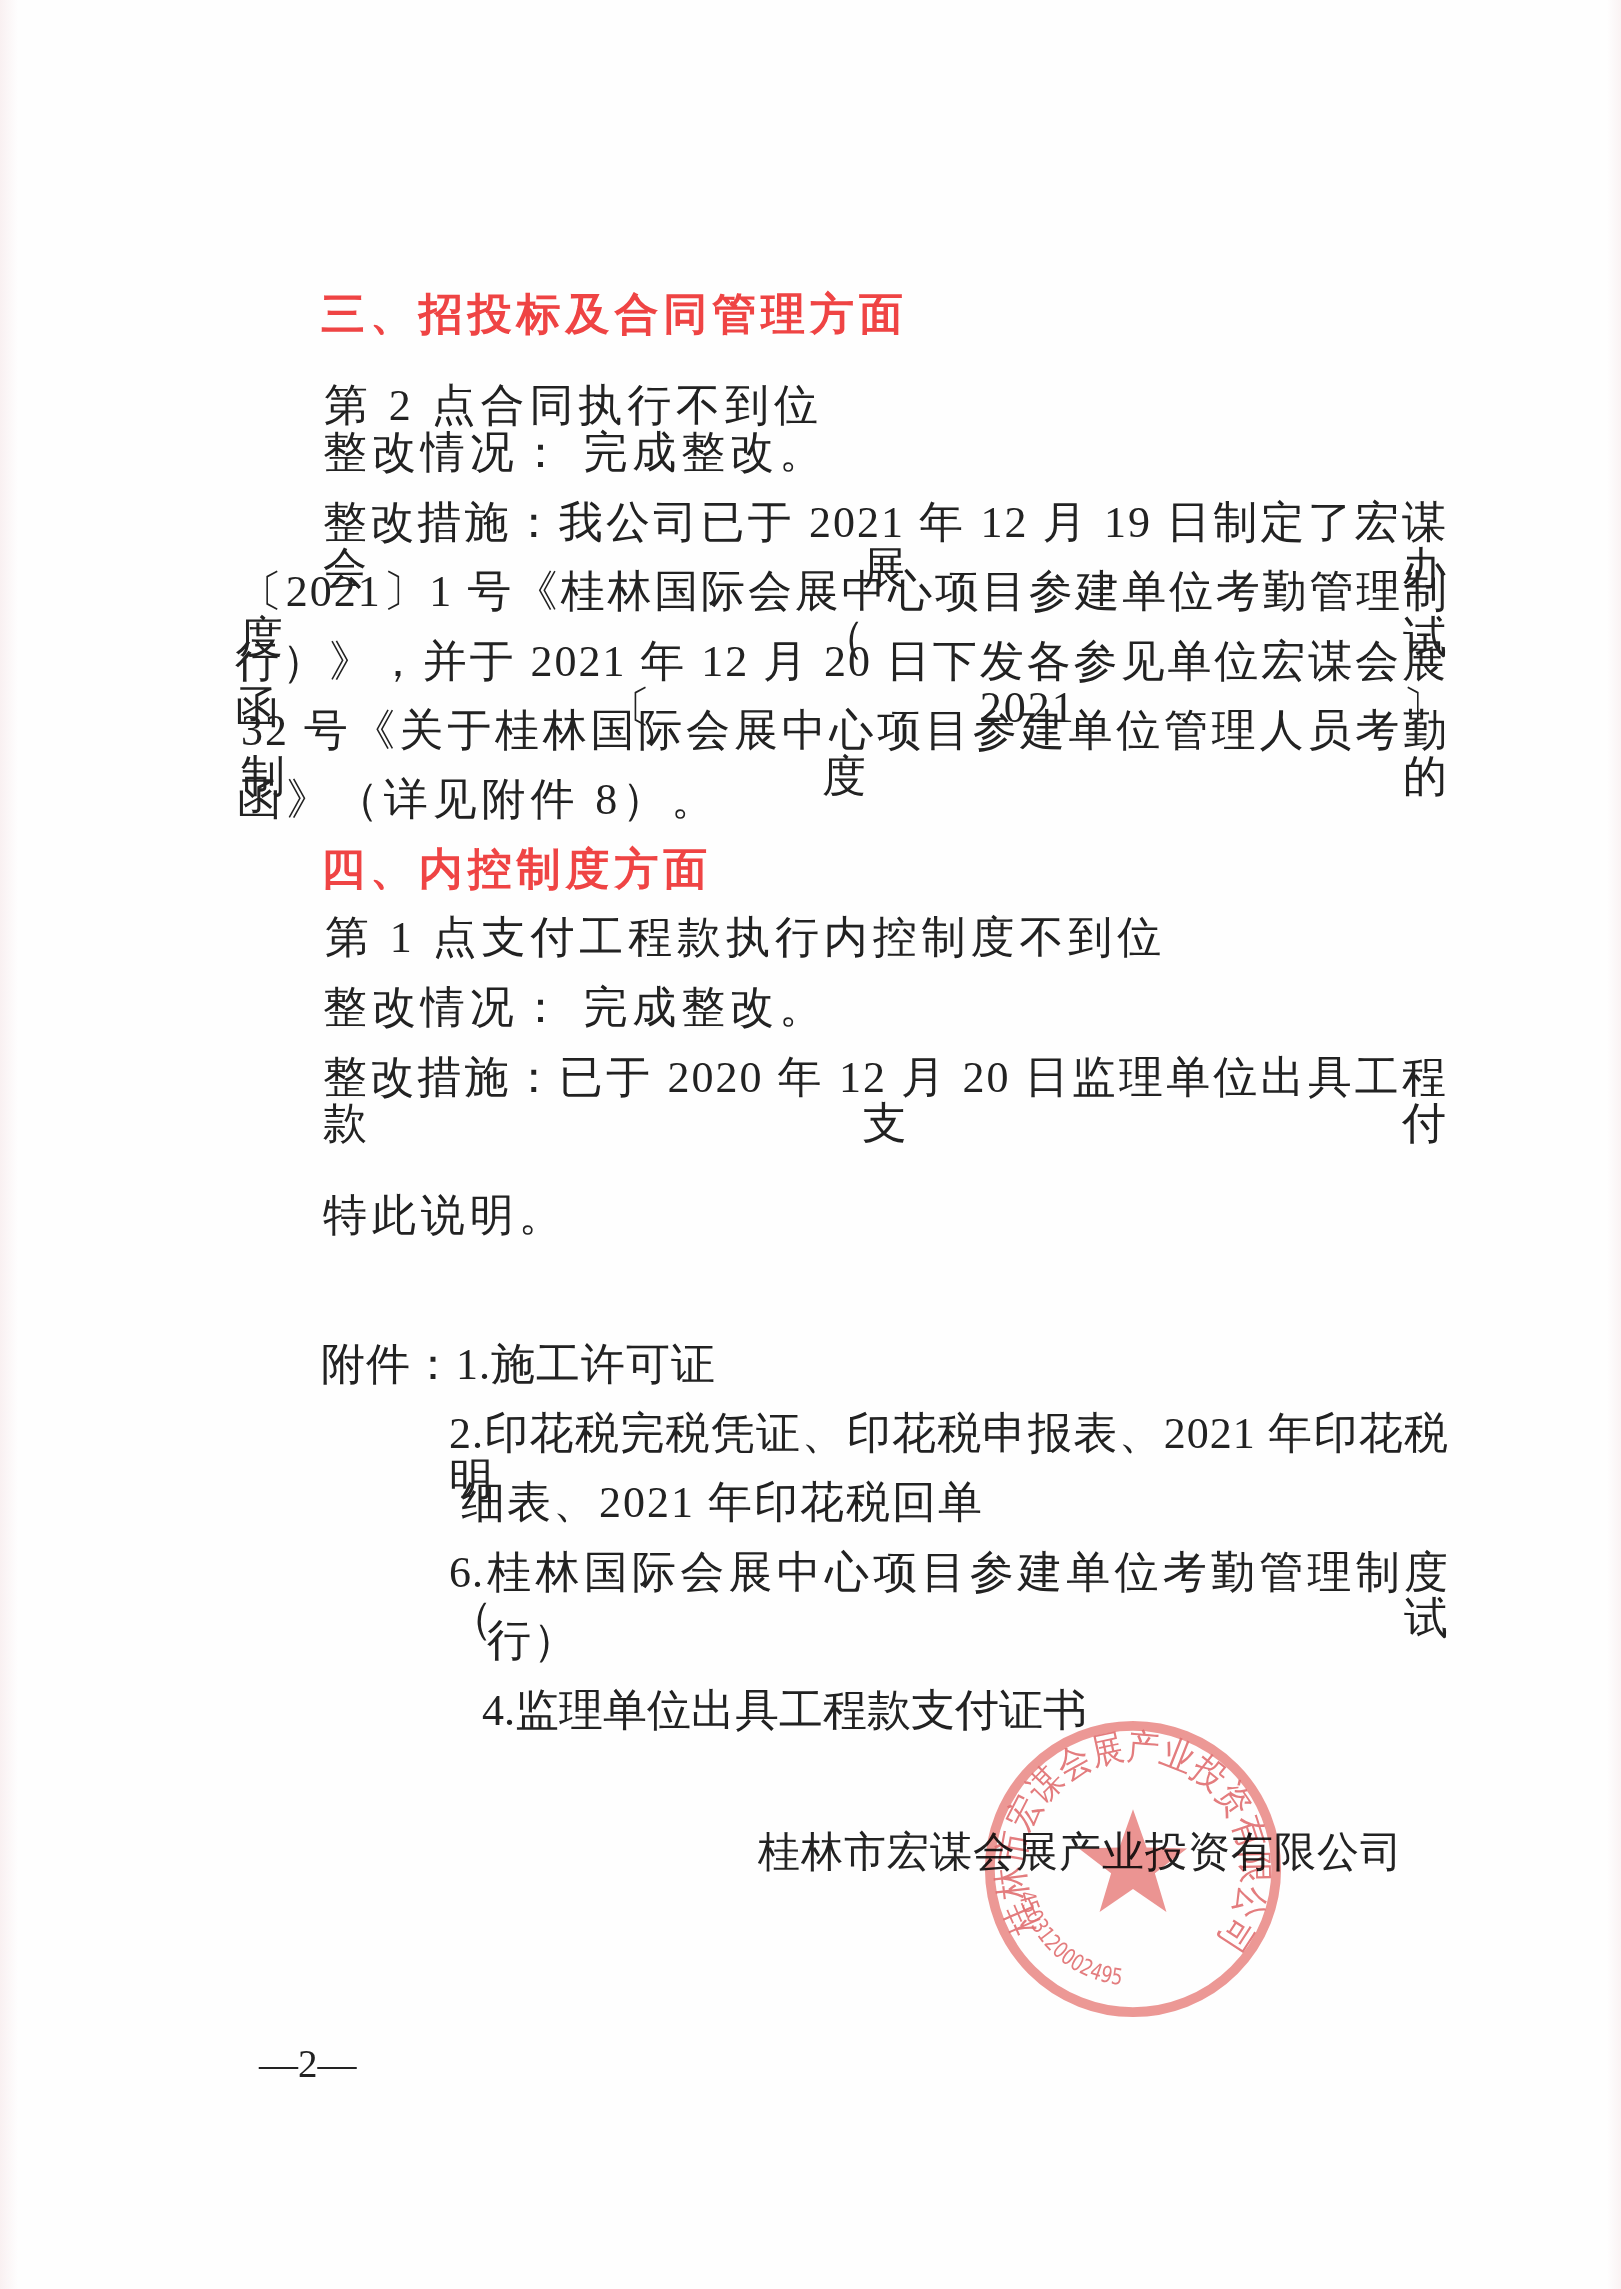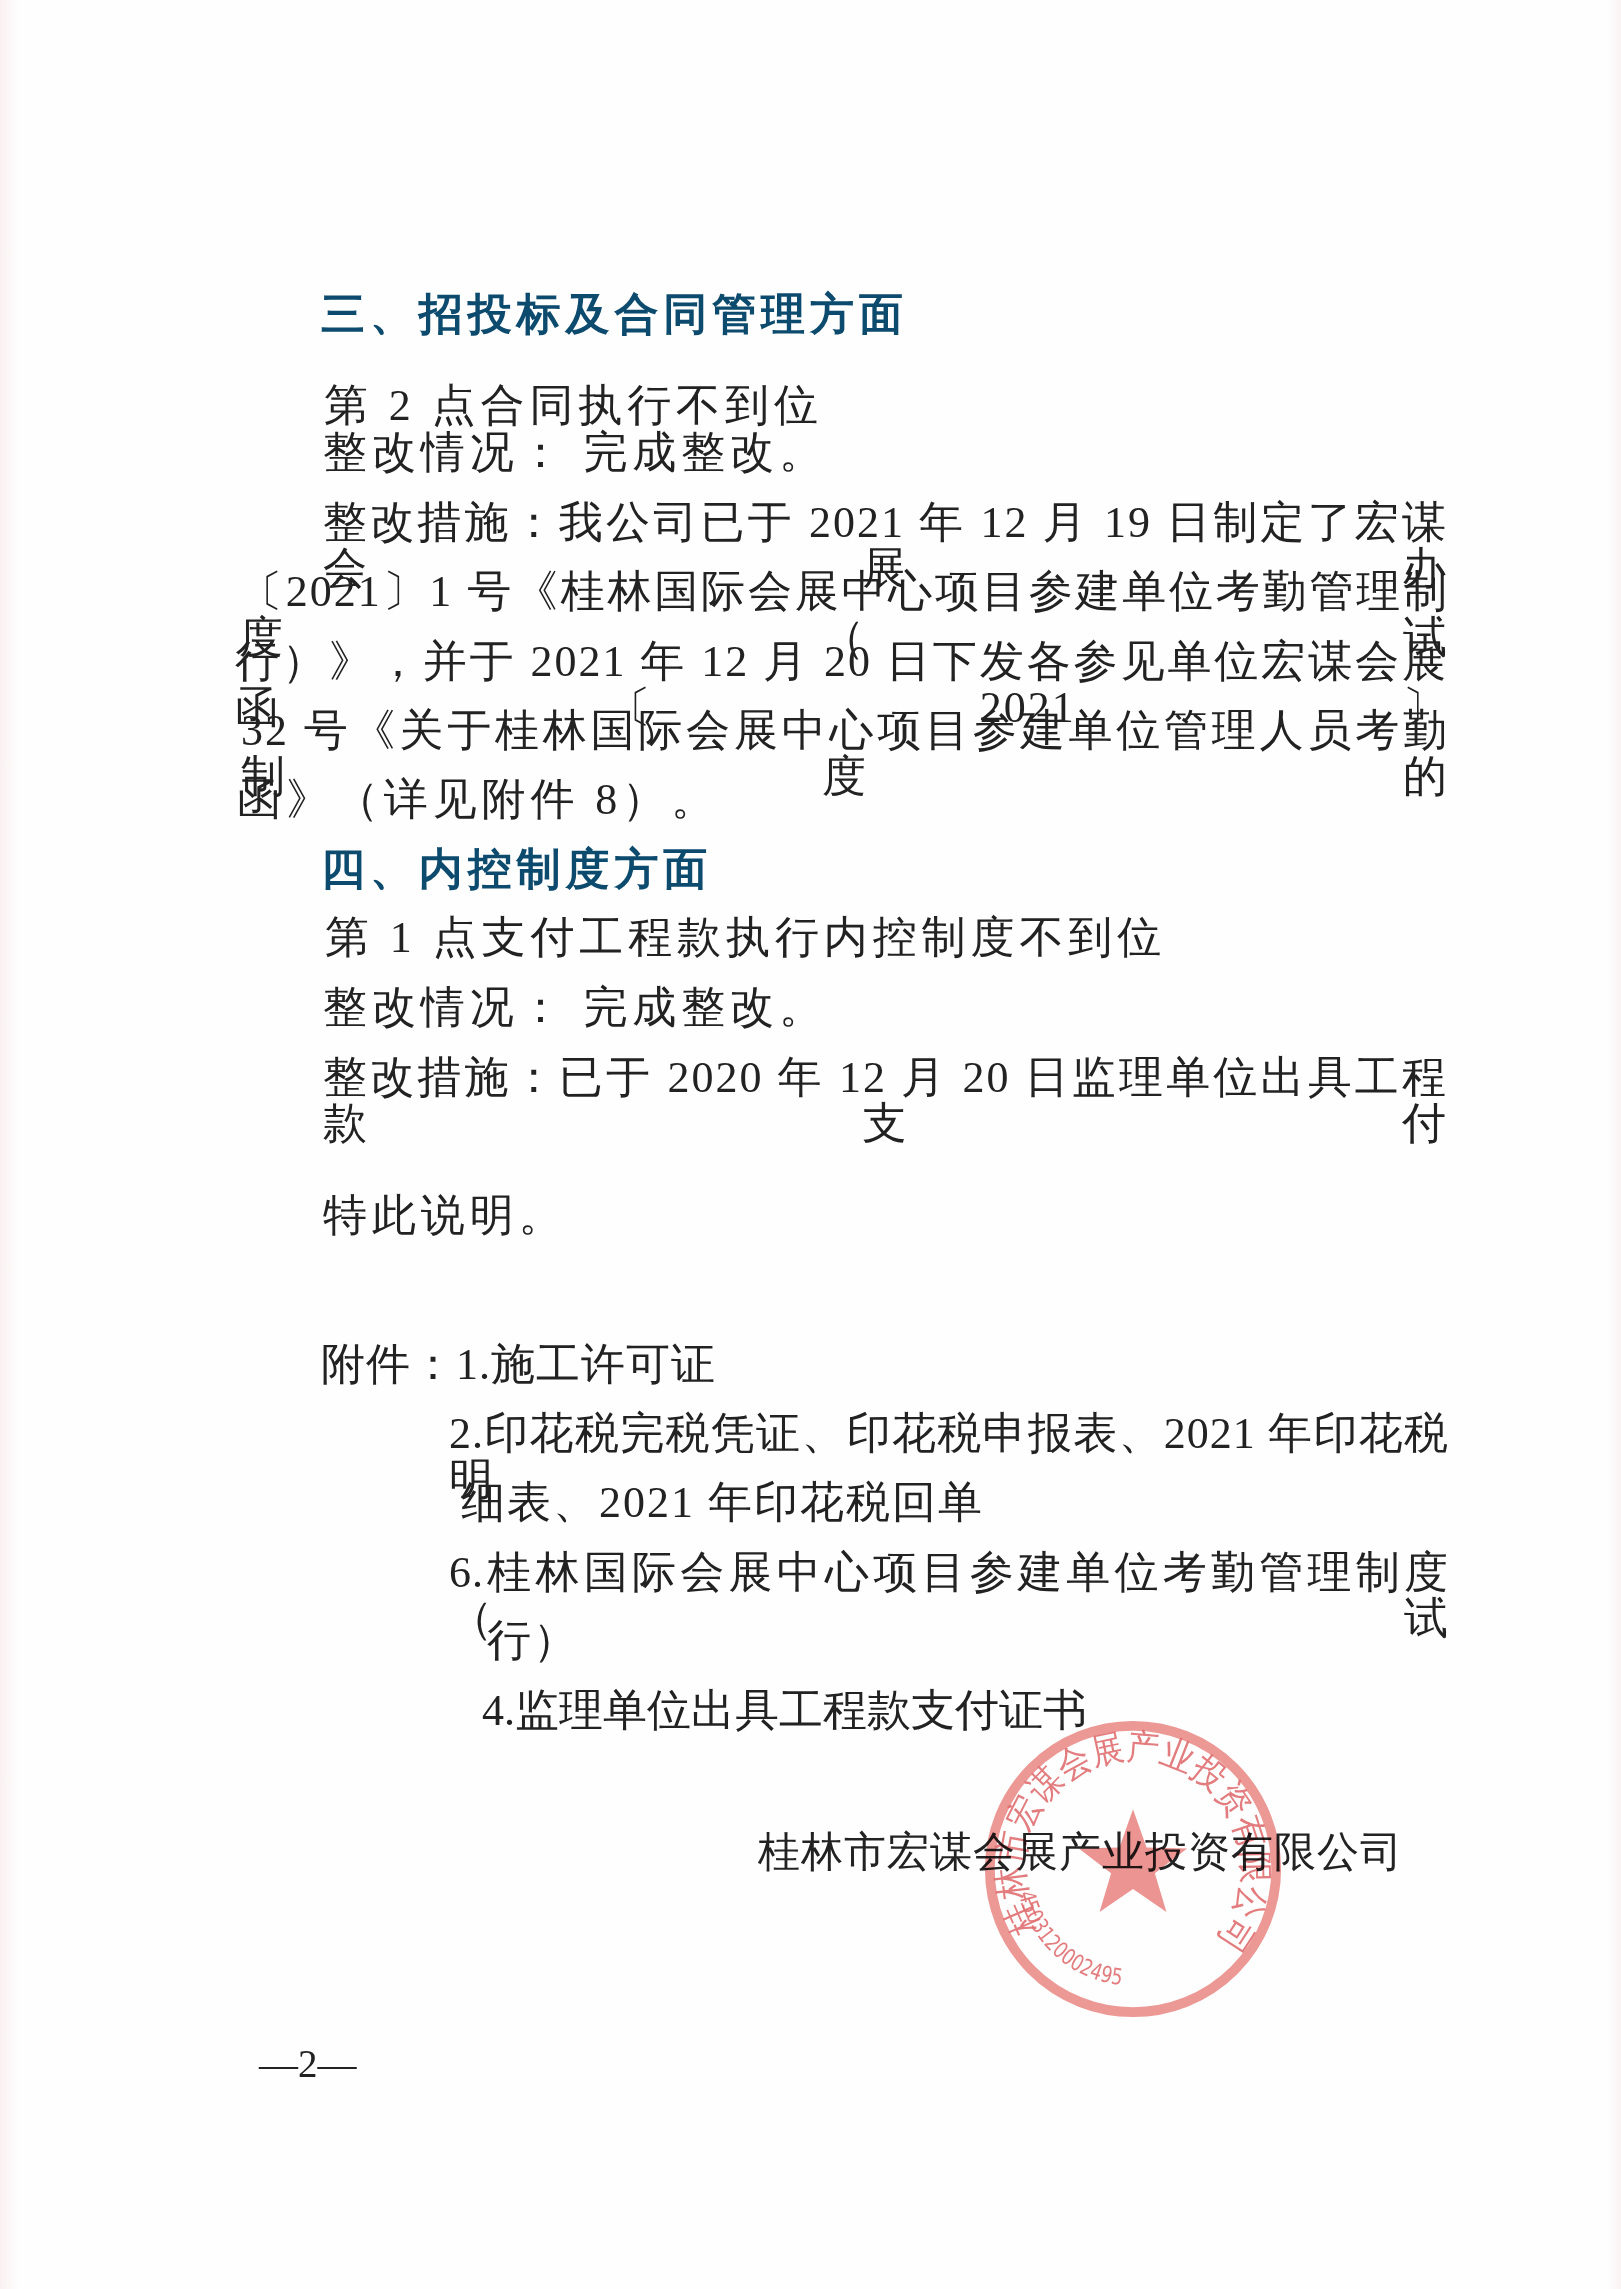--- a/index.html
+++ b/index.html
@@ -28,21 +28,21 @@
     position: absolute;
     font-size: 44px;
     line-height: 1.05;
     white-space: pre;
     letter-spacing: 4.9px;
   }
   .heading {
     font-family: "DejaVu Sans", "Liberation Sans", sans-serif;
     font-weight: 700;
     letter-spacing: 4.9px;
-    color: #0c4a6e;
+    color: #ef4444;
   }
   .just {
     white-space: normal;
     text-align: justify;
     text-align-last: justify;
     letter-spacing: 2px;
   }
   .att { letter-spacing: 1px; }
   .sig {
     position: absolute;

